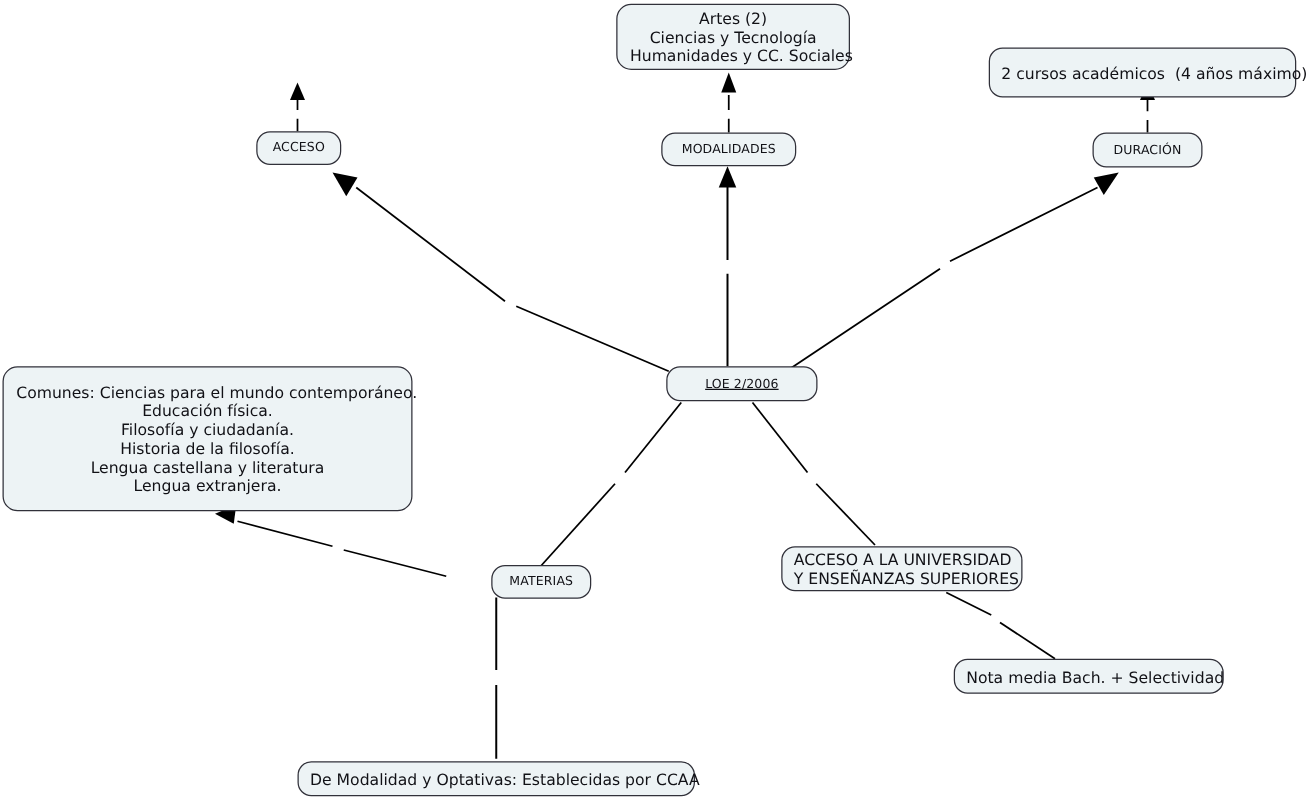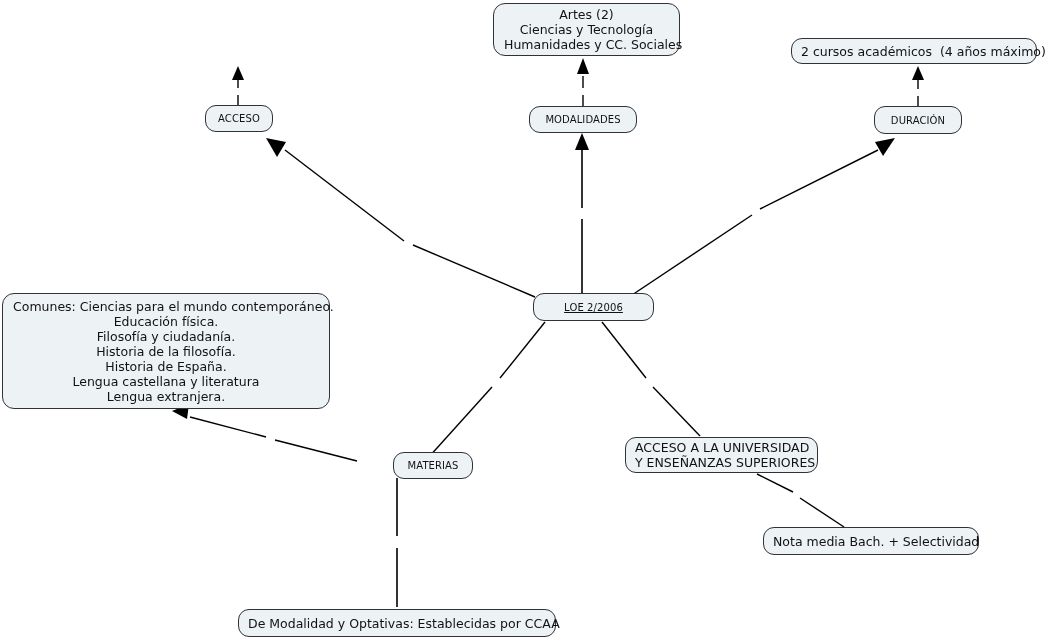--- a/index.html
+++ b/index.html
@@ -133,42 +133,41 @@
     </g>
   </svg>
 
 
   <div class="node big" style="left:493px; top:3px; width:187px; height:53px;">
     <span class="line">Artes (2)</span>
     <span class="line">Ciencias y Tecnología</span>
     <span class="line">Humanidades y CC. Sociales</span>
   </div>
 
-  <div class="node" style="left:791px; top:38px; width:246px; height:26px;">
+  <div class="node" style="left:791px; top:38px; width:246px; height:40px;">
     <span class="line">2 cursos académicos  (4 años máximo)</span>
   </div>
 
   <div class="node concept" style="left:205px; top:105px; width:68px; height:27px;">
     <span class="line">ACCESO</span>
   </div>
 
   <div class="node concept" style="left:529px; top:106px; width:108px; height:27px;">
     <span class="line">MODALIDADES</span>
   </div>
 
   <div class="node concept" style="left:874px; top:106px; width:88px; height:28px;">
     <span class="line">DURACIÓN</span>
   </div>
 
   <div class="node big" style="left:2px; top:293px; width:328px; height:116px;">
     <span class="line">Comunes: Ciencias para el mundo contemporáneo.</span>
     <span class="line">Educación física.</span>
     <span class="line">Filosofía y ciudadanía.</span>
     <span class="line">Historia de la filosofía.</span>
-    <span class="line">Historia de España.</span>
     <span class="line">Lengua castellana y literatura</span>
     <span class="line">Lengua extranjera.</span>
   </div>
 
   <div class="node concept" style="left:533px; top:293px; width:121px; height:28px;text-decoration:underline;">
     <span class="line">LOE 2/2006</span>
   </div>
 
   <div class="node left-align" style="left:625px; top:437px; width:193px; height:36px;">
     <span class="line">ACCESO A LA UNIVERSIDAD</span>

